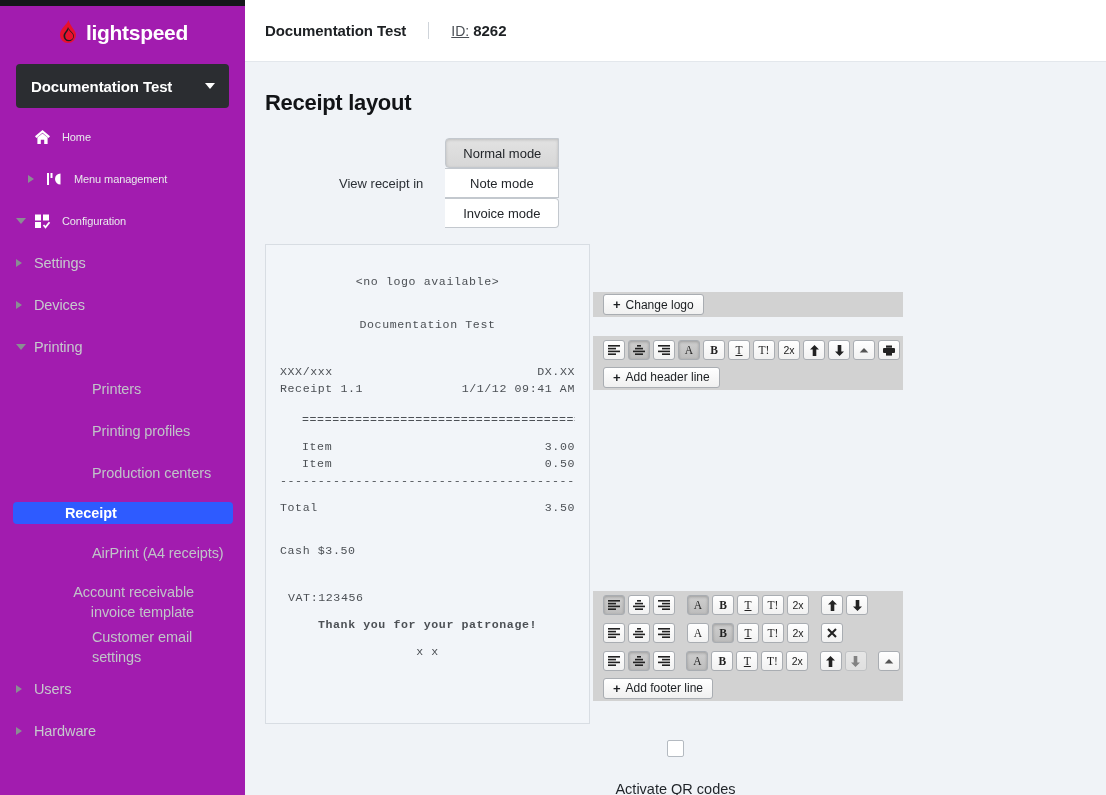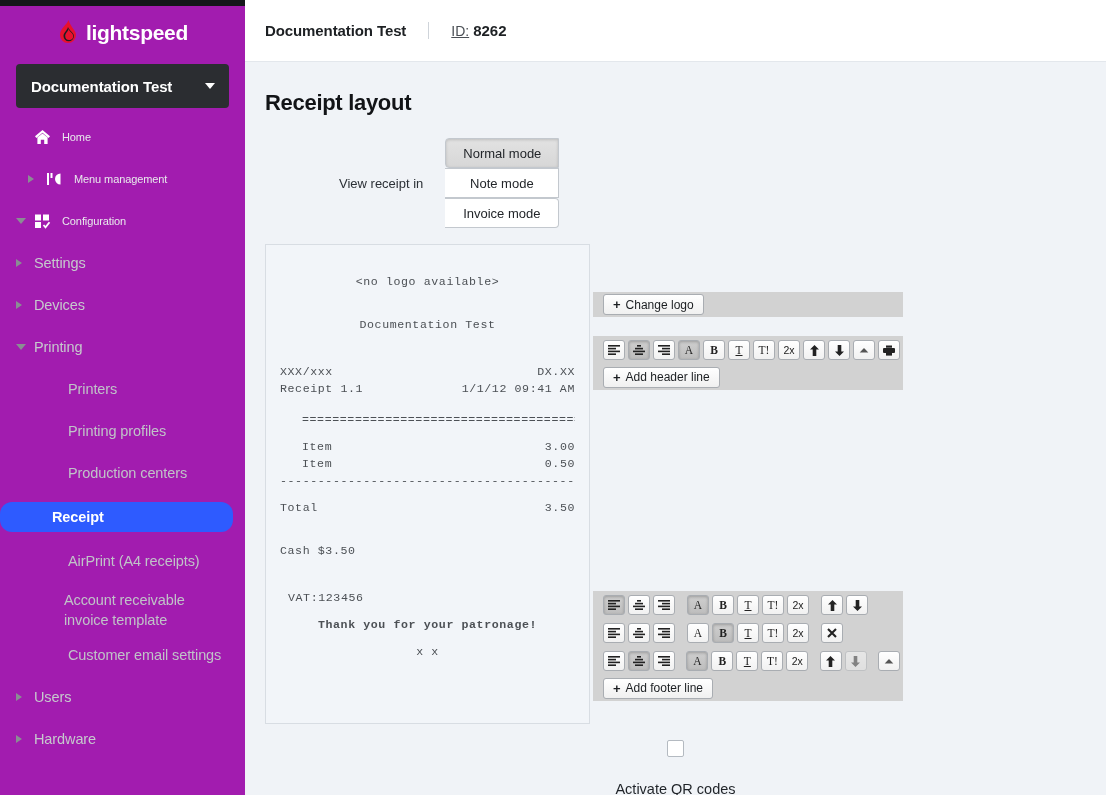--- a/index.html
+++ b/index.html
@@ -51,21 +51,21 @@
   }
   .nav { margin-top: 16px; }
   .nav-item {
     display: flex; align-items: center;
     height: 26px;
     padding-left: 16px;
     margin-bottom: 16px;
     cursor: pointer;
     position: relative;
   }
-  .nav-item.two-line { height: 40px; align-items: flex-start; }
+  .nav-item.two-line { height: 40px; align-items: flex-start; text-align: right; }
   .nav-arrow {
     width: 18px; flex: 0 0 18px;
     display: flex; align-items: center; justify-content: flex-start;
   }
   .nav-arrow i {
     display:block;
     width: 0; height: 0;
     border-top: 4.5px solid transparent;
     border-bottom: 4.5px solid transparent;
     border-left: 6px solid #8a8d93;
@@ -81,27 +81,27 @@
     display: flex; align-items: center; justify-content: flex-start;
     color: #fff;
   }
   .nav-label {
     color: #d6d8db; font-size: 14.5px; letter-spacing: -0.1px; line-height: 20px;
   }
   .nav-item.level1 > .nav-label { color: #e8eaec; font-size: 11px; }
   .nav-item.level2 { padding-left: 34px; }
   .nav-item.level2 .nav-arrow { margin-left: -18px; }
   .nav-item.level2 .nav-label { color: #c6c9cd; font-size: 14.5px; }
-  .nav-item.level3 { padding-left: 68px; }
+  .nav-item.level3 { padding-left: 92px; }
   .nav-item.level3 .nav-label { color: #c0c3c8; font-size: 14.5px; }
   .nav-item.selected {
     background: #2e5bff;
-    margin-left: 0; margin-right: 12px;
-    border-radius: 12px;
-    height: 30px;
+    margin-left: 13px; margin-right: 12px;
+    border-radius: 4px;
+    height: 22px;
     padding-left: 52px;
   }
   .nav-item.selected .nav-label { color: #ffffff; font-weight: 600; }
 
   
   .main {
     flex: 1 1 auto; height: 795px;
     background: #f0f3f7;
     position: relative;
     overflow: hidden;

